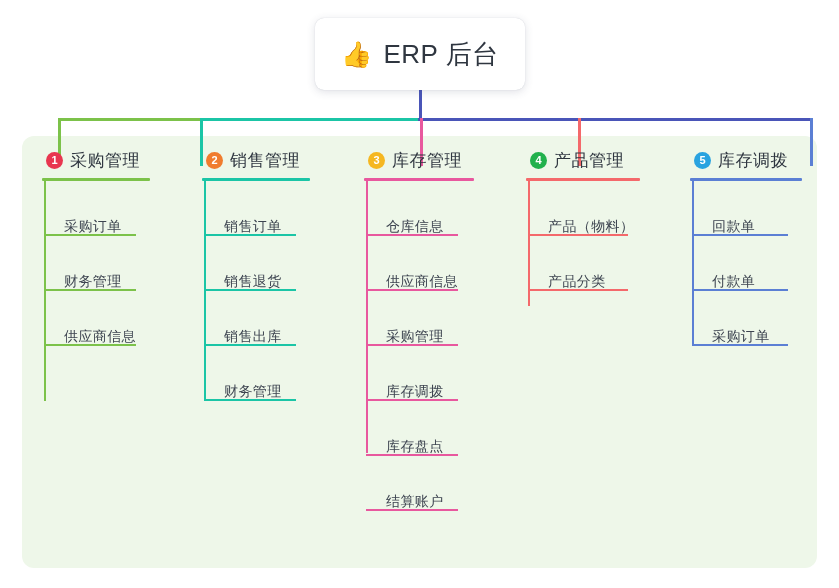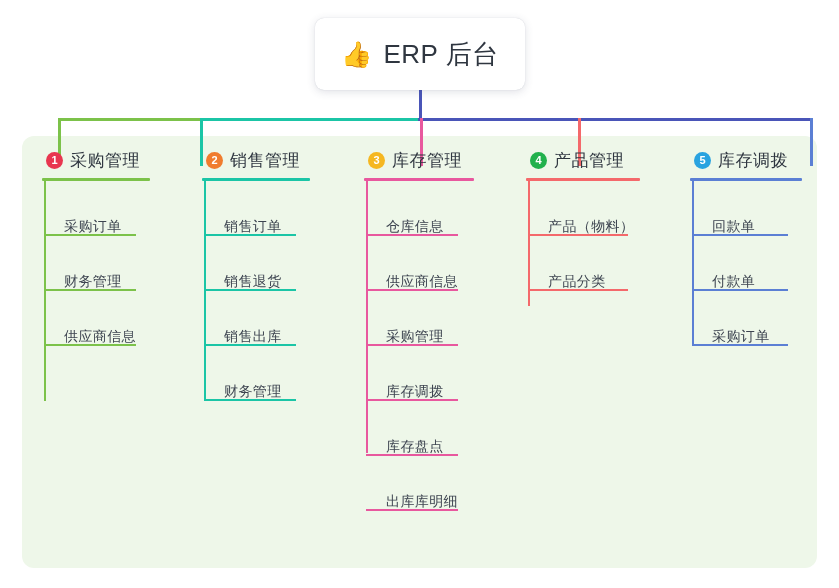--- a/index.html
+++ b/index.html
@@ -229,21 +229,21 @@
         </div>
         <div class="item">
           <span class="item-label">库存调拨</span>
           <div class="item-rule" style="width: 92px; background: rgb(232, 88, 158);"></div>
         </div>
         <div class="item">
           <span class="item-label">库存盘点</span>
           <div class="item-rule" style="width: 92px; background: rgb(232, 88, 158);"></div>
         </div>
         <div class="item">
-          <span class="item-label">出库库明细</span>
+          <span class="item-label">结算账户</span>
           <div class="item-rule" style="width: 92px; background: rgb(232, 88, 158);"></div>
         </div>
       </div>
     </div>
     <div class="column" style="left: 526px;">
       <div class="col-head">
         <span class="badge" style="background: rgb(33, 177, 76);">4</span>
         <span class="col-title">产品管理</span>
       </div>
       <div class="head-rule" style="width: 114px; background: rgb(244, 105, 107);"></div>

